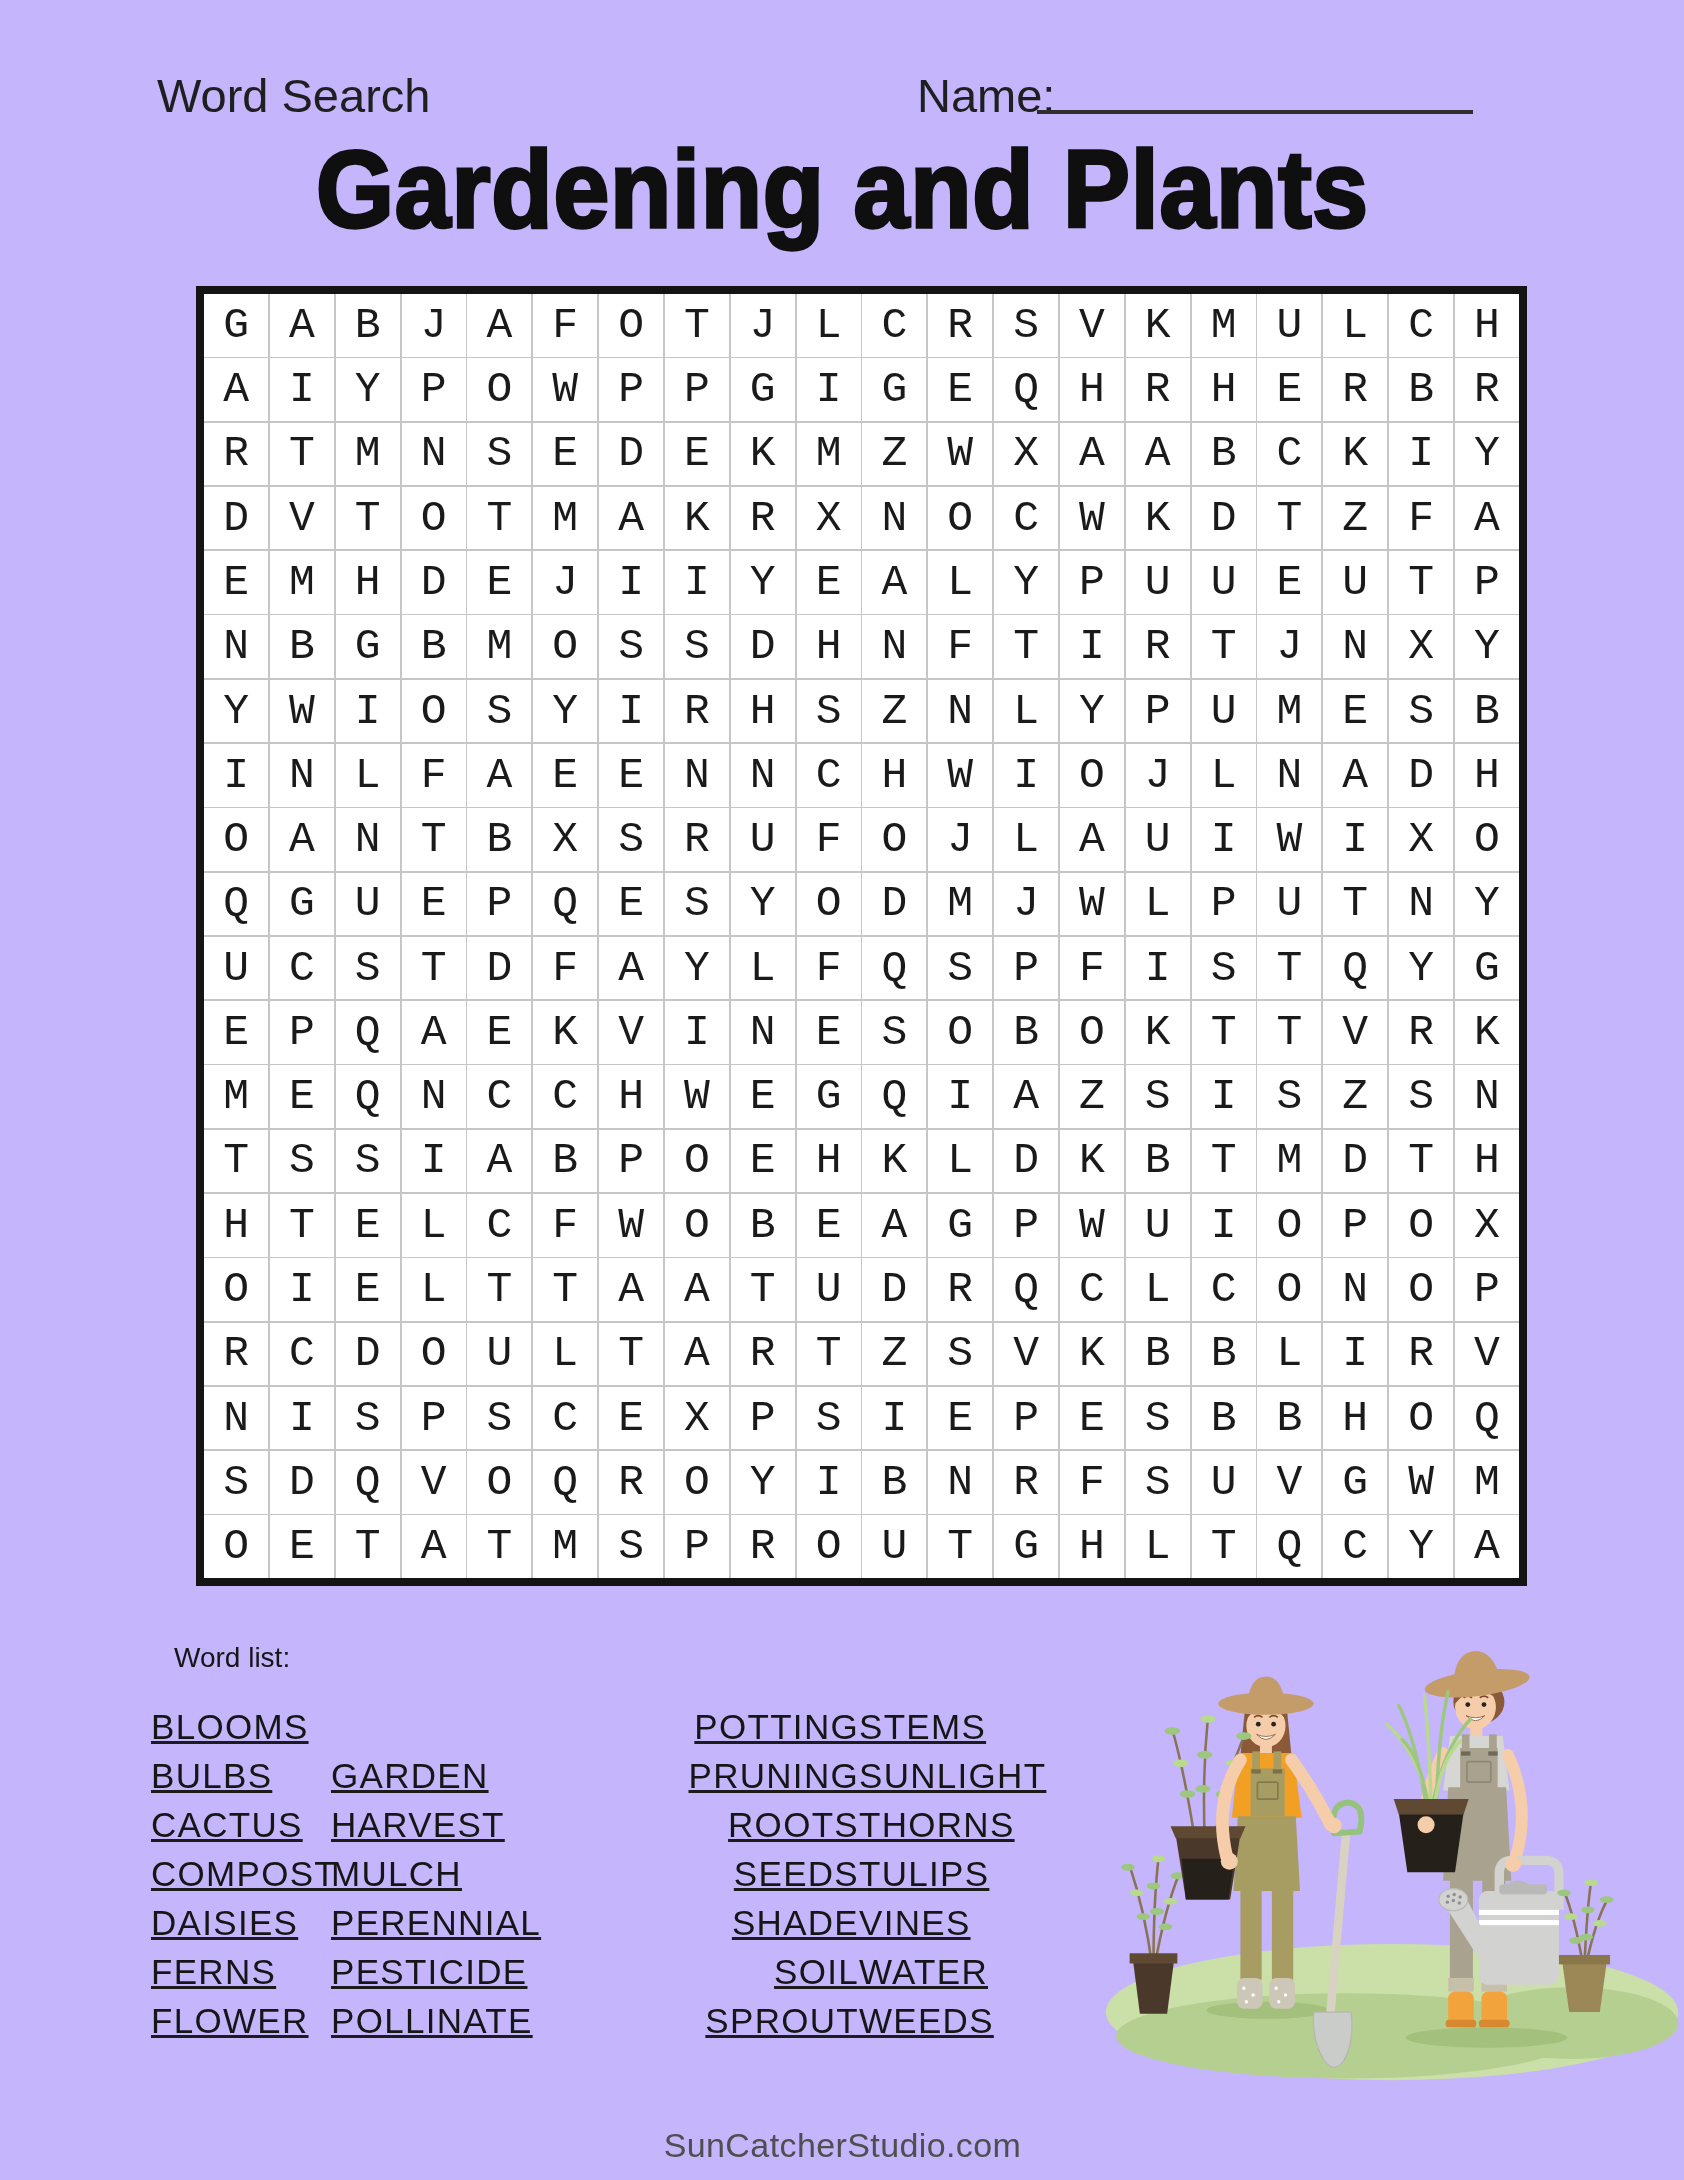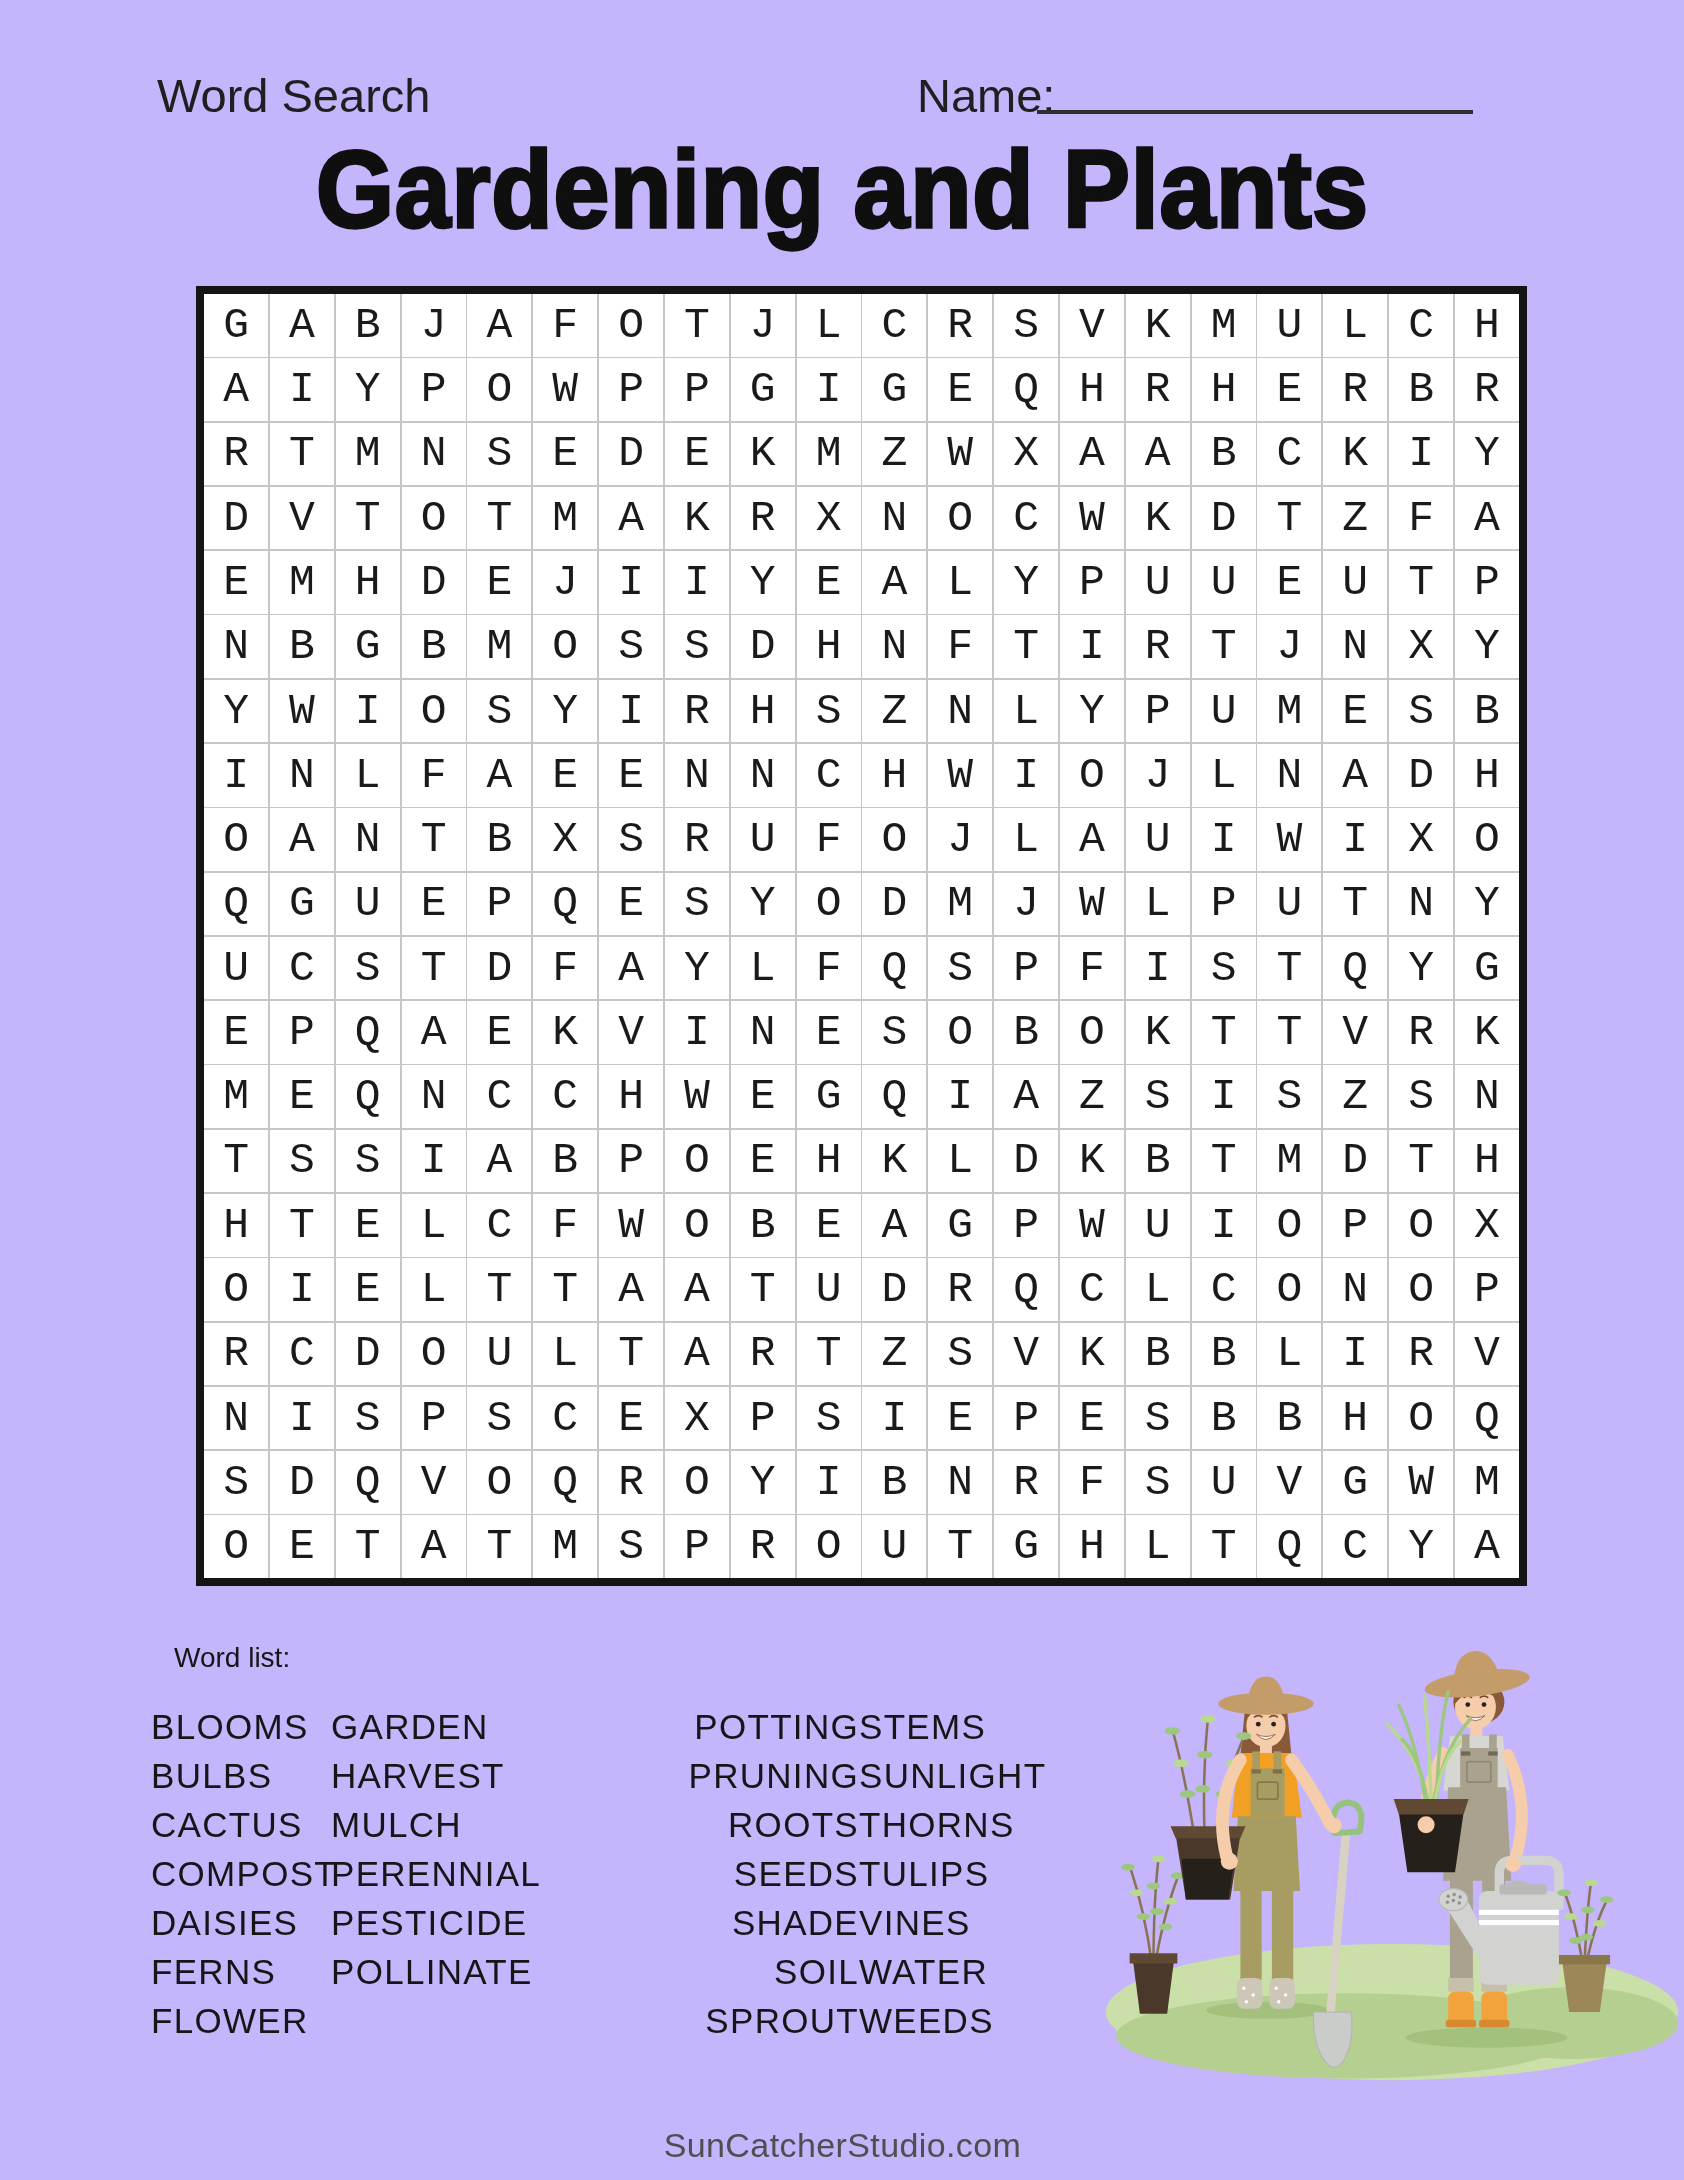--- a/index.html
+++ b/index.html
@@ -19,23 +19,23 @@
   
   .grid{position:absolute;left:196px;top:286px;width:1331px;height:1300px;box-sizing:border-box;
         border:8.5px solid #141414;background:#c6c6c6;
         display:grid;grid-template-columns:repeat(20,1fr);grid-template-rows:repeat(20,1fr);gap:1.7px;}
   .cell{background:#ffffff;display:flex;align-items:center;justify-content:center;
         font-family:"Liberation Mono", monospace;font-size:43px;font-weight:400;color:#1a1a1a;}
 
   
   .wl-label{position:absolute;left:134px;top:1642px;font-size:28px;color:#161616;margin-left:40px;}
   .wl-cols{position:absolute;left:151px;top:1702px;display:flex;}
-  .wcol{display:flex;flex-direction:column;}
+  .wcol{display:flex;flex-direction:column;text-decoration:underline;}
   .wcol:nth-child(1){width:180px;}
-  .wcol:nth-child(2){width:319px;}
+  .wcol:nth-child(2){width:319px;justify-content:flex-end;}
   .wcol:nth-child(3){width:209px;align-items:flex-end;}
   .word{height:49px;line-height:49px;font-size:35px;letter-spacing:1.3px;color:#161616;white-space:nowrap;}
 
   
   .illus{position:absolute;left:1099px;top:1610px;width:586px;height:477px;}
 
   
   .footer{position:absolute;left:0;top:2126px;width:100%;text-align:center;
           font-size:34px;color:#4f4f4f;letter-spacing:0.4px;}
 </style>

